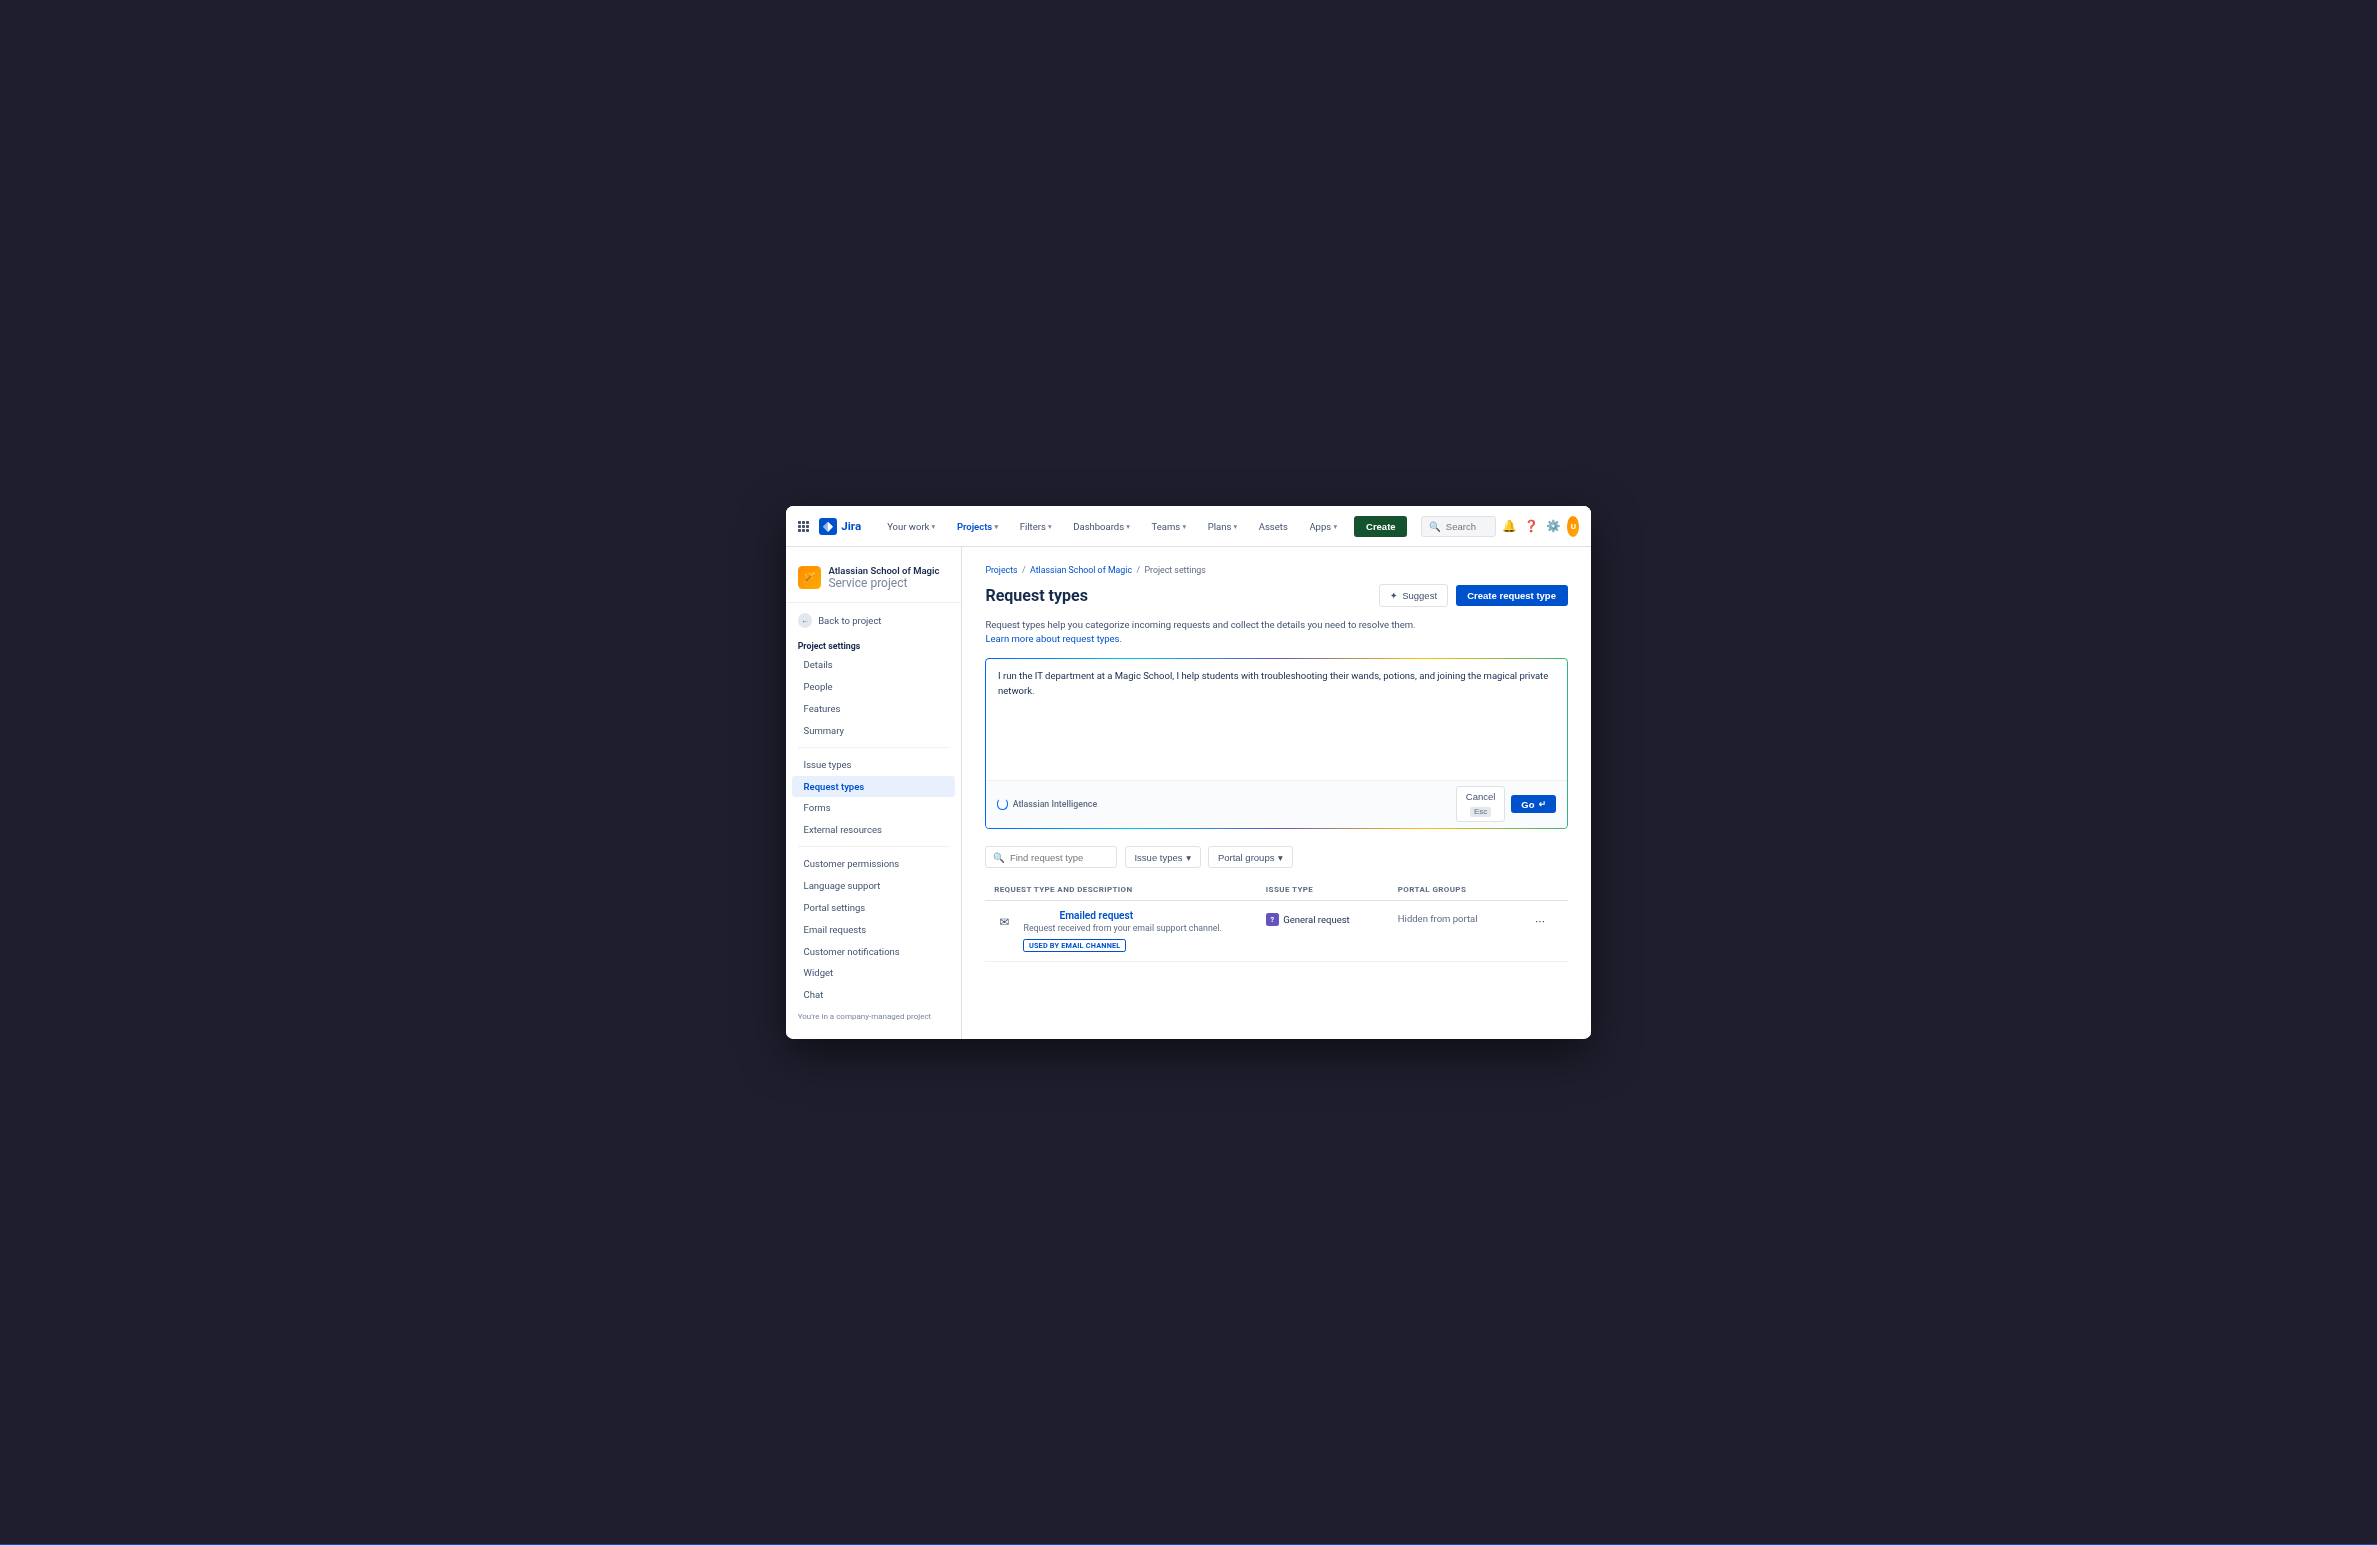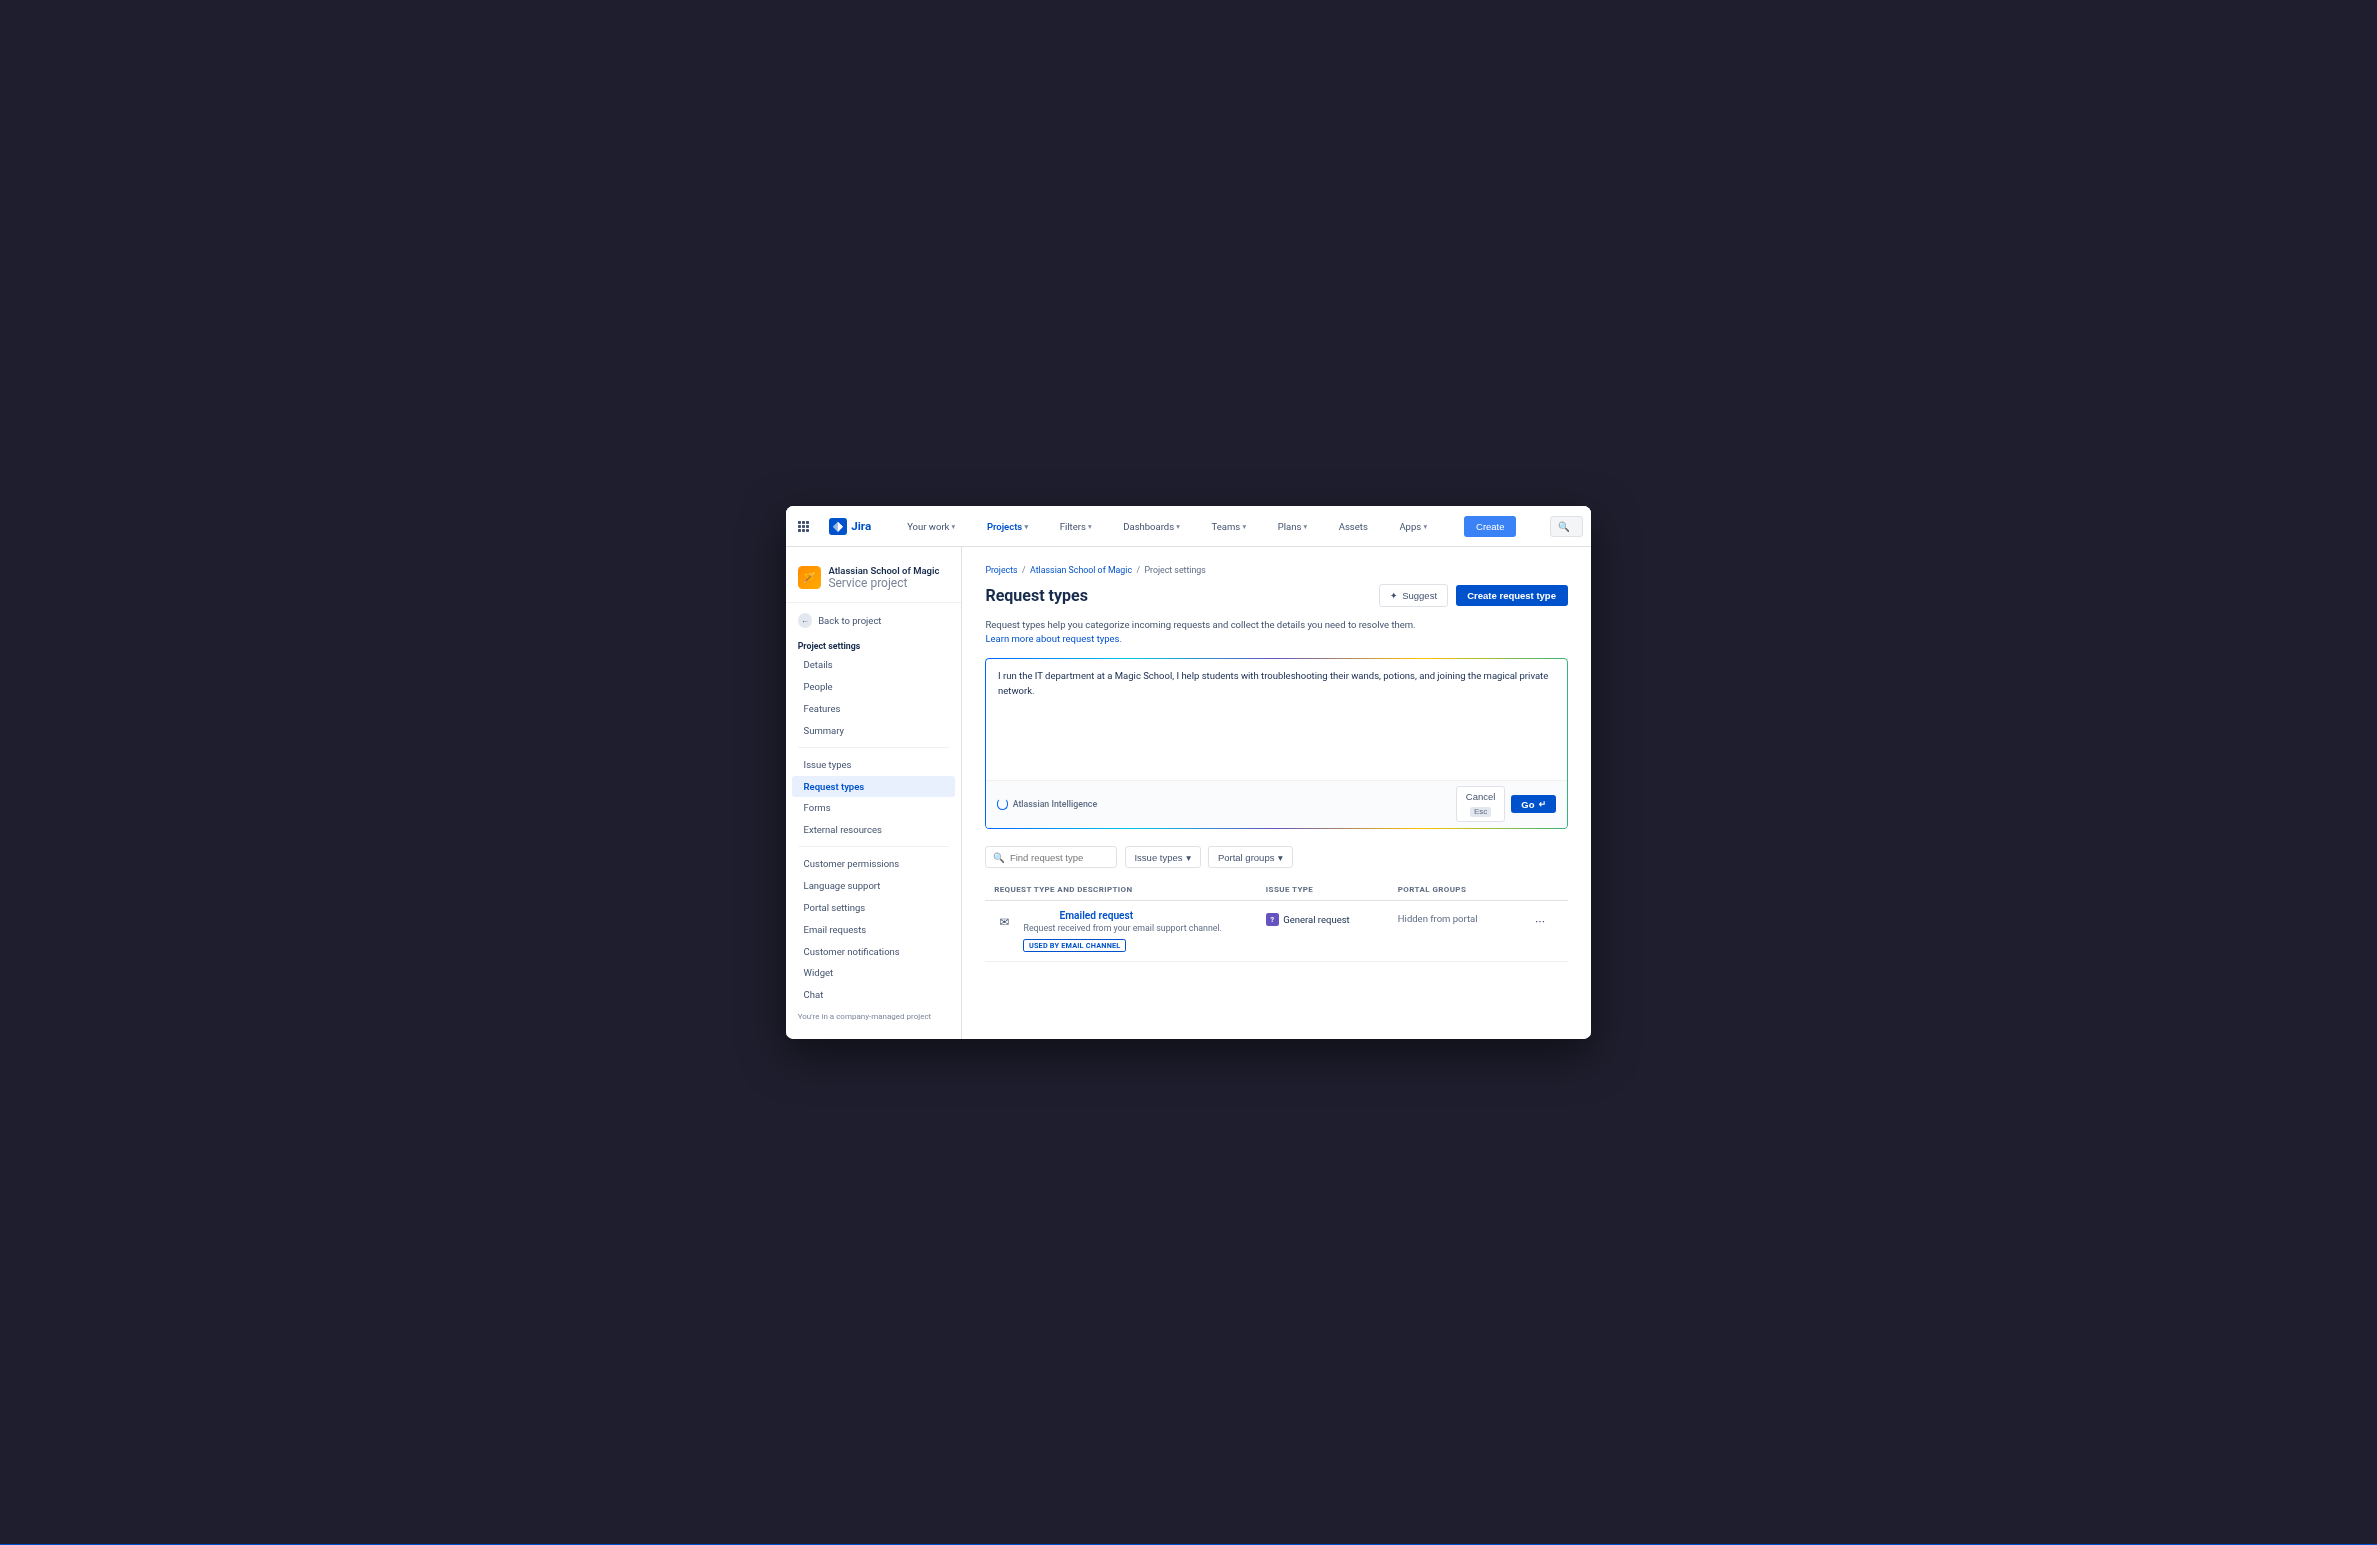--- a/index.html
+++ b/index.html
@@ -22,21 +22,21 @@
       flex-direction: column;
     }
     
     .topnav {
       background: #fff;
       height: 41px;
       display: flex;
       align-items: center;
       padding: 0 11.7px;
       border-bottom: 0.7px solid #e0e0e0;
-      gap: 17px;
+      gap: 7px;
       flex-shrink: 0;
     }
     .topnav-grid-icon {
       display: grid;
       grid-template-columns: repeat(3,2.9px);
       grid-template-rows: repeat(3,2.9px);
       gap: 1.5px;
       margin-right: 2.9px;
     }
     .topnav-grid-icon span {
@@ -67,29 +67,29 @@
     }
     .nav-item.active { color: #0052cc; font-weight: 600; }
     .nav-item.active::after {
       content: '';
       position: absolute;
       bottom: 0; left: 0; right: 0;
       height: 1.5px; background: #0052cc;
     }
     .nav-chevron { font-size: 7.3px; color: #7a869a; }
     .create-btn {
-      background: #3b82f6;
+      background: #14532d;
       color: #fff;
       border: none;
       border-radius: 2.9px;
       padding: 5.1px 11.7px;
       font-size: 9.5px;
-      font-weight: 400;
-      cursor: pointer;
-      margin-left: 13px;
+      font-weight: 700;
+      cursor: pointer;
+      margin-left: 3px;
     }
     .nav-spacer { flex: 1; }
     .search-box {
       display: flex; align-items: center;
       border: 0.7px solid #dfe1e6;
       border-radius: 2.9px;
       padding: 3.7px 7.3px;
       gap: 4.4px;
       background: #f4f5f7;
       font-size: 9.5px;

